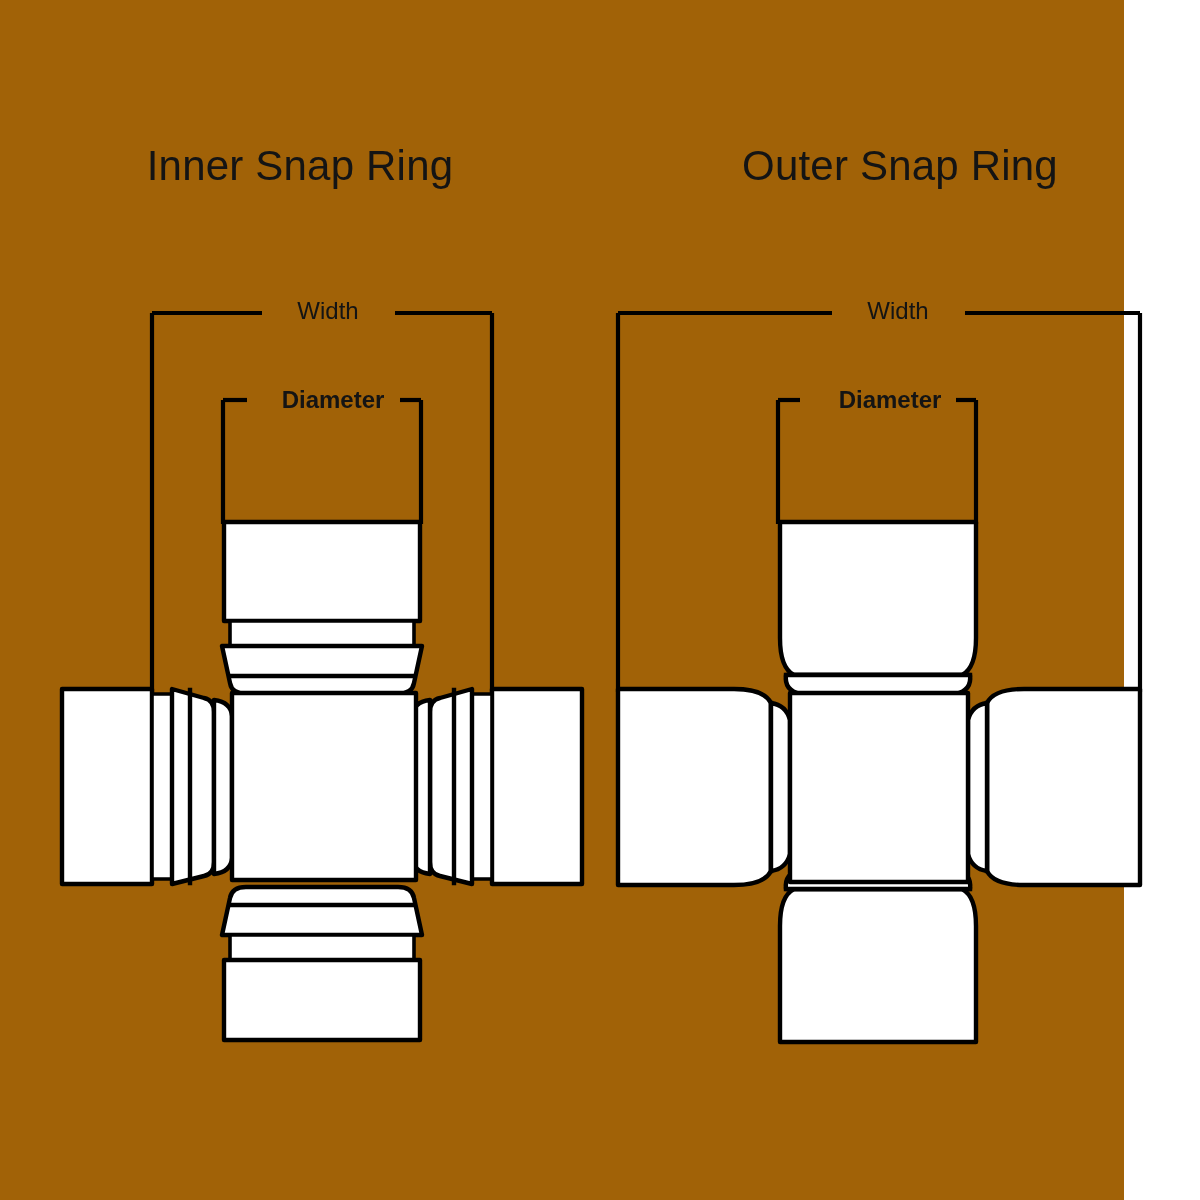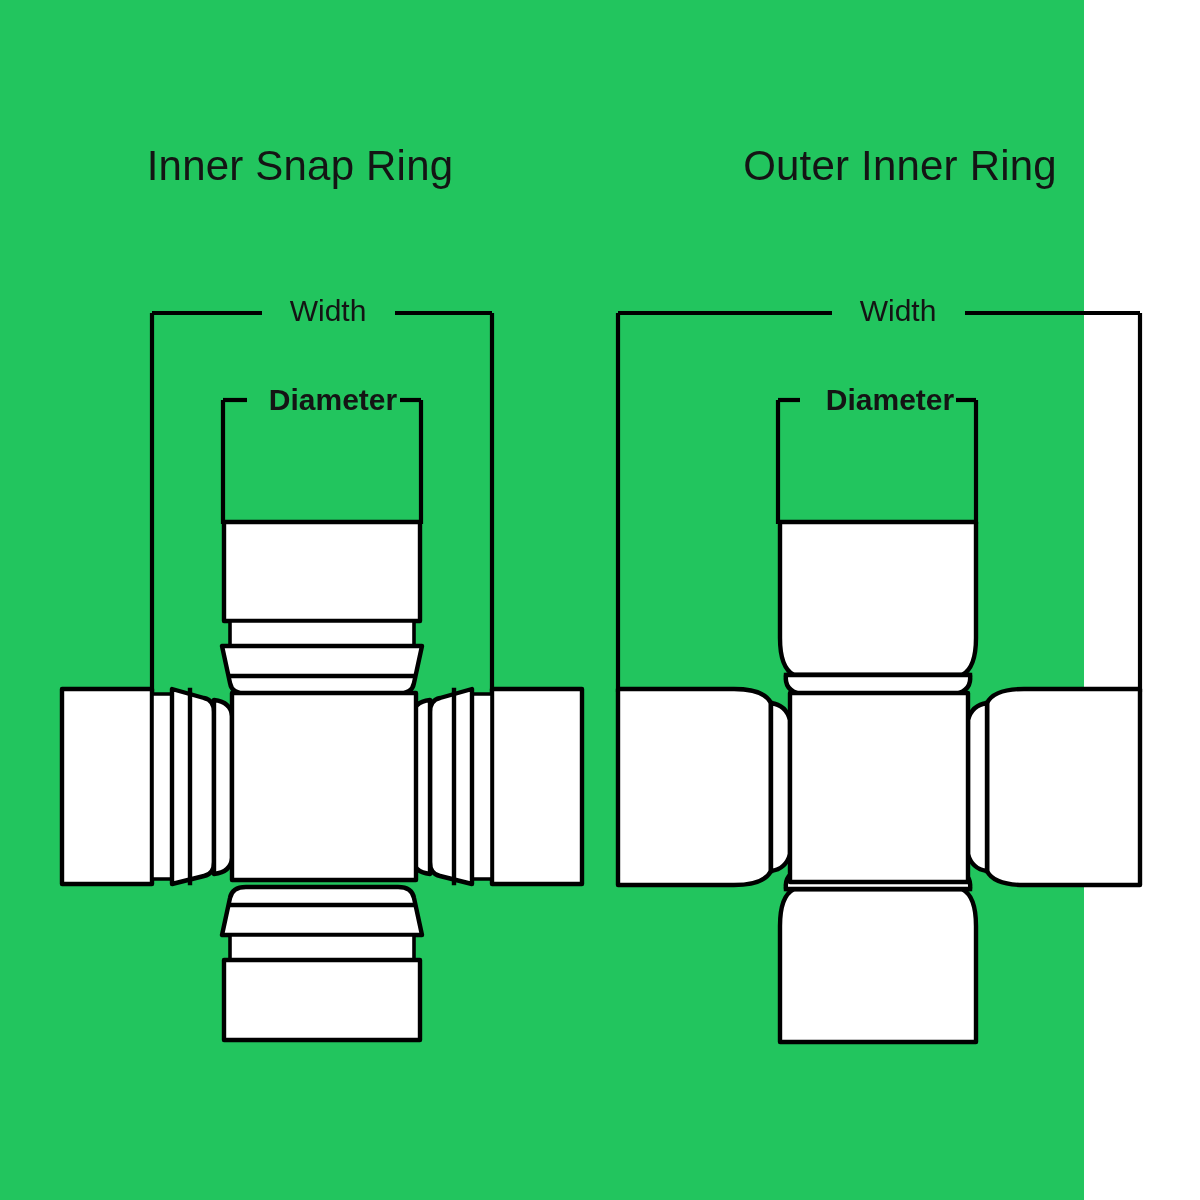--- a/index.html
+++ b/index.html
@@ -12,21 +12,22 @@
     width: 1200px;
     height: 1200px;
     font-family: "Liberation Sans", sans-serif;
     color: #111111;
     overflow: hidden;
   }
   #diagram-root {
     position: relative;
     width: 1084px;
     height: 1200px;
-    background: #22c55e;
+    background: #a16207;
+    padding-left: 40px;
   }
   .panel {
     position: absolute;
     top: 0;
     height: 1200px;
   }
   #panel-inner { left: 0; width: 600px; }
   #panel-outer { left: 600px; width: 600px; }
 
   .panel-title {
@@ -38,21 +39,21 @@
     font-size: 42px;
     font-weight: 400;
     letter-spacing: 0.2px;
     line-height: 52px;
     color: #141414;
     white-space: nowrap;
   }
 
   .dim-label {
     position: absolute;
-    font-size: 30px;
+    font-size: 24px;
     font-weight: 400;
     line-height: 34px;
     color: #141414;
     white-space: nowrap;
     text-align: center;
   }
   .label-width { top: 294px; }
   .label-diameter { top: 383px; font-weight: bold; }
 
   #panel-inner .label-width   { left: 268px; width: 120px; }
@@ -166,21 +167,21 @@
 
       <g>
         <path class="part" d="M232 693 H 416 V 880 H 232 Z"></path>
       </g>
 
     </svg>
   </div>
 
   <div class="panel" id="panel-outer">
 
-    <div class="panel-title">Outer Inner Ring</div>
+    <div class="panel-title">Outer Snap Ring</div>
 
     <div class="dim-label label-width">Width</div>
 
     <div class="dim-label label-diameter">Diameter</div>
 
     <svg class="art" viewBox="0 0 600 1200">
 
       <g>
         <path class="dimline" d="M18 313 H 232"></path>
         <path class="dimline" d="M365 313 H 540"></path>

